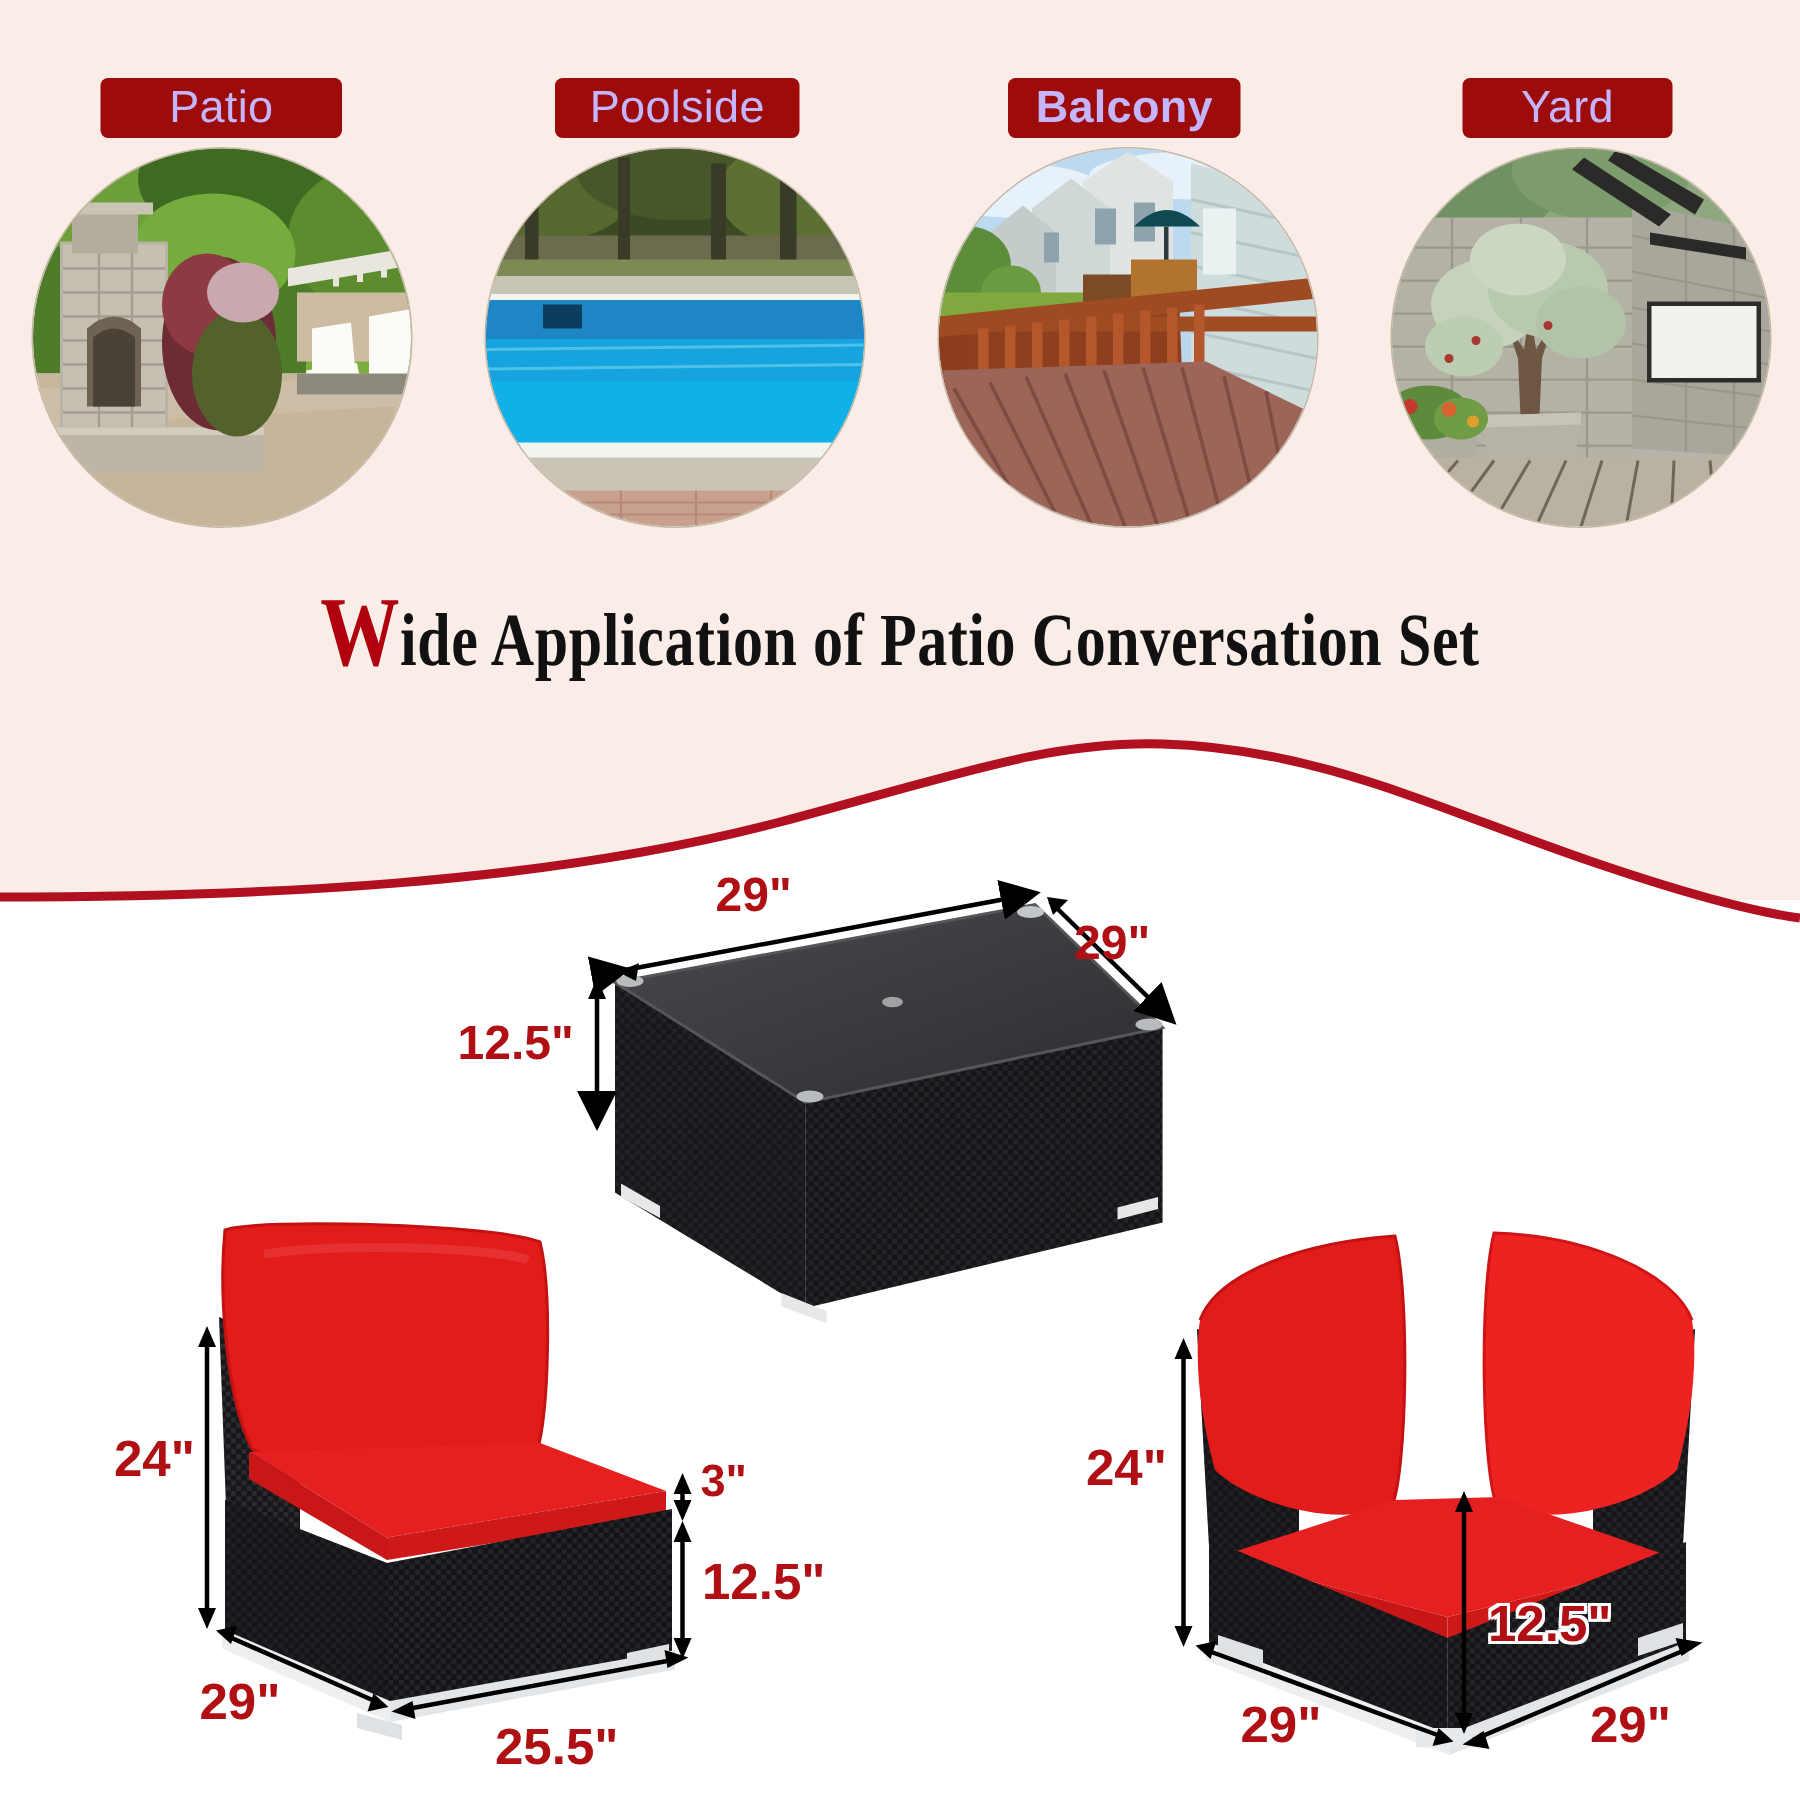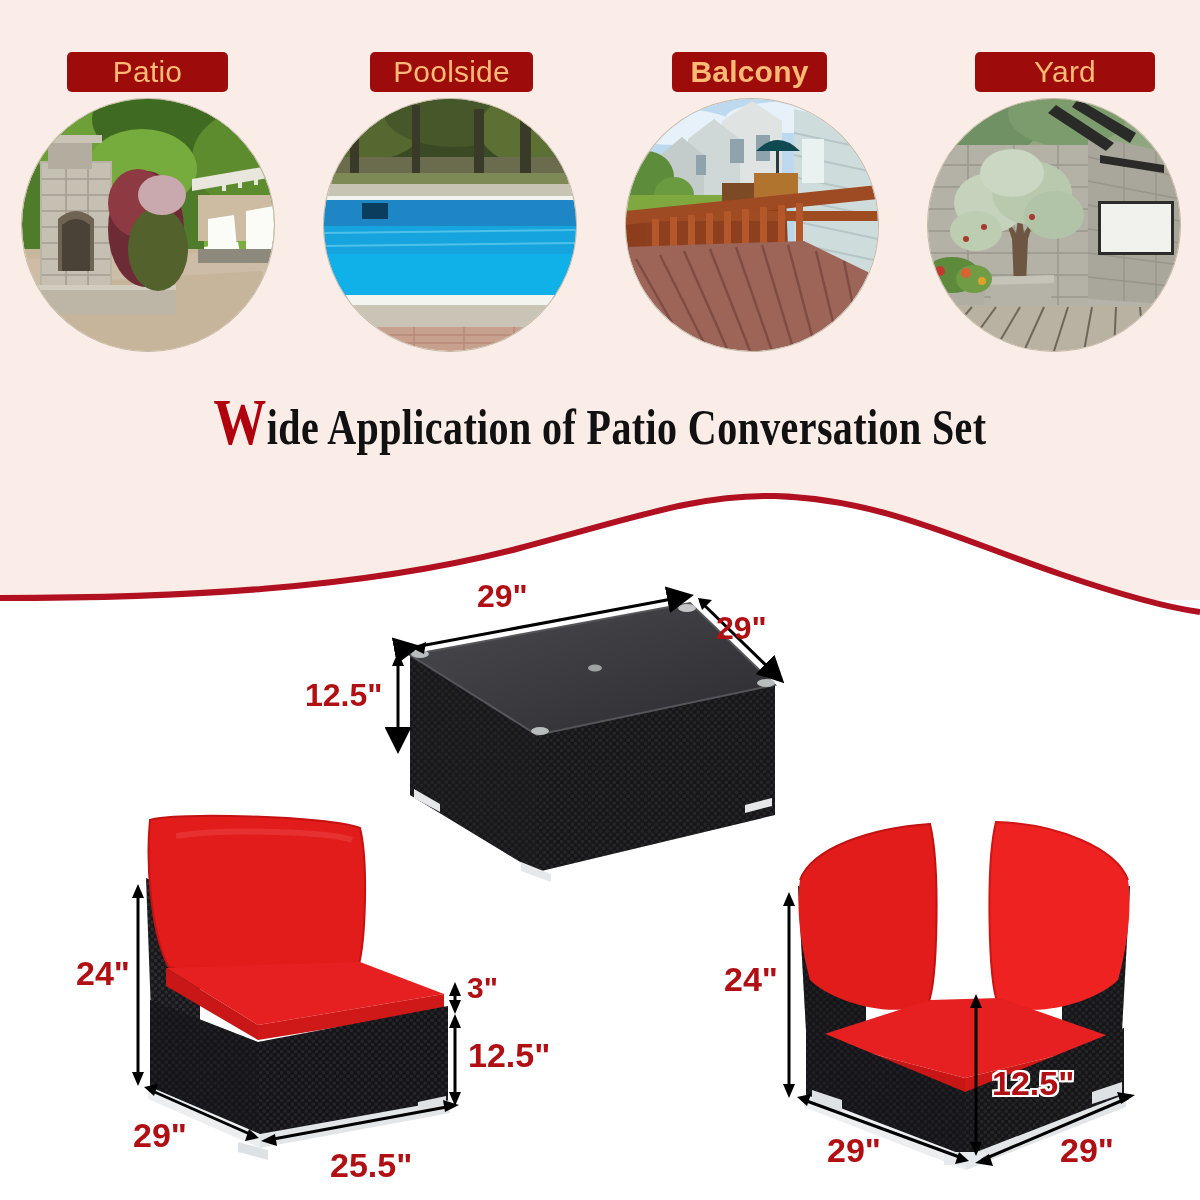--- a/index.html
+++ b/index.html
@@ -5,21 +5,21 @@
   html,body{margin:0;padding:0;}
   body{width:1200px;height:1200px;overflow:hidden;background:#fff;
        font-family:"Liberation Sans",sans-serif;}
   #page{position:relative;width:1200px;height:1200px;overflow:hidden;background:#ffffff;}
 
   
   #top-panel{position:absolute;left:0;top:0;width:1200px;height:600px;background:#faece6;}
 
   .badge{position:absolute;height:40px;border-radius:5px;background:#9d0b0b;
          display:flex;align-items:center;justify-content:center;
-         color:#fdba74;font-size:30px;letter-spacing:.2px;line-height:1;}
+         color:#c4b5fd;font-size:30px;letter-spacing:.2px;line-height:1;}
 
   .photo-circle{position:absolute;width:252px;height:252px;border-radius:50%;
                 overflow:hidden;box-shadow:0 0 0 1px rgba(150,140,110,.55);}
   .photo-circle svg{display:block;width:252px;height:252px;}
 
   
   #title{position:absolute;left:0;top:396px;width:1200px;text-align:center;
          font-family:"Liberation Serif",serif;font-weight:700;
          font-size:50px;color:#111111;white-space:nowrap;
          transform:scaleX(.80);transform-origin:50% 50%;letter-spacing:.5px;}
@@ -46,21 +46,21 @@
 
     <div class="badge" style="left:67px;top:52px;width:161px;">
       <span>Patio</span>
     </div>
     <div class="badge" style="left:370px;top:52px;width:163px;justify-content:center;">
       <span>Poolside</span>
     </div>
     <div class="badge" style="left:672px;top:52px;width:155px;font-weight:bold;">
       <span>Balcony</span>
     </div>
-    <div class="badge" style="left:975px;top:52px;width:180px;text-align:center;">
+    <div class="badge" style="left:975px;top:52px;width:140px;text-align:center;">
       <span>Yard</span>
     </div>
 
     <div class="photo-circle" style="left:22px;top:99px;">
       <svg viewBox="0 0 252 252">
         <defs>
             <clipPath id="cp1">
               <circle cx="126" cy="126" r="126"></circle>
             </clipPath>
           </defs>

